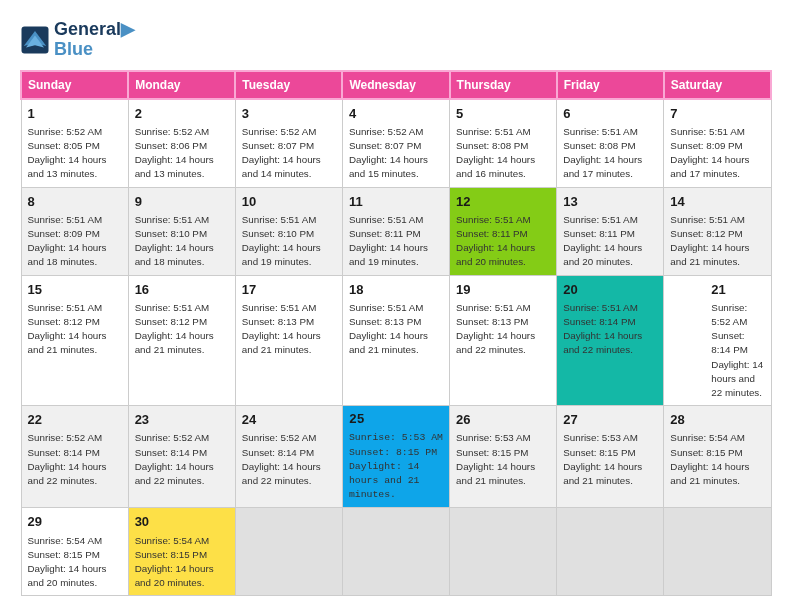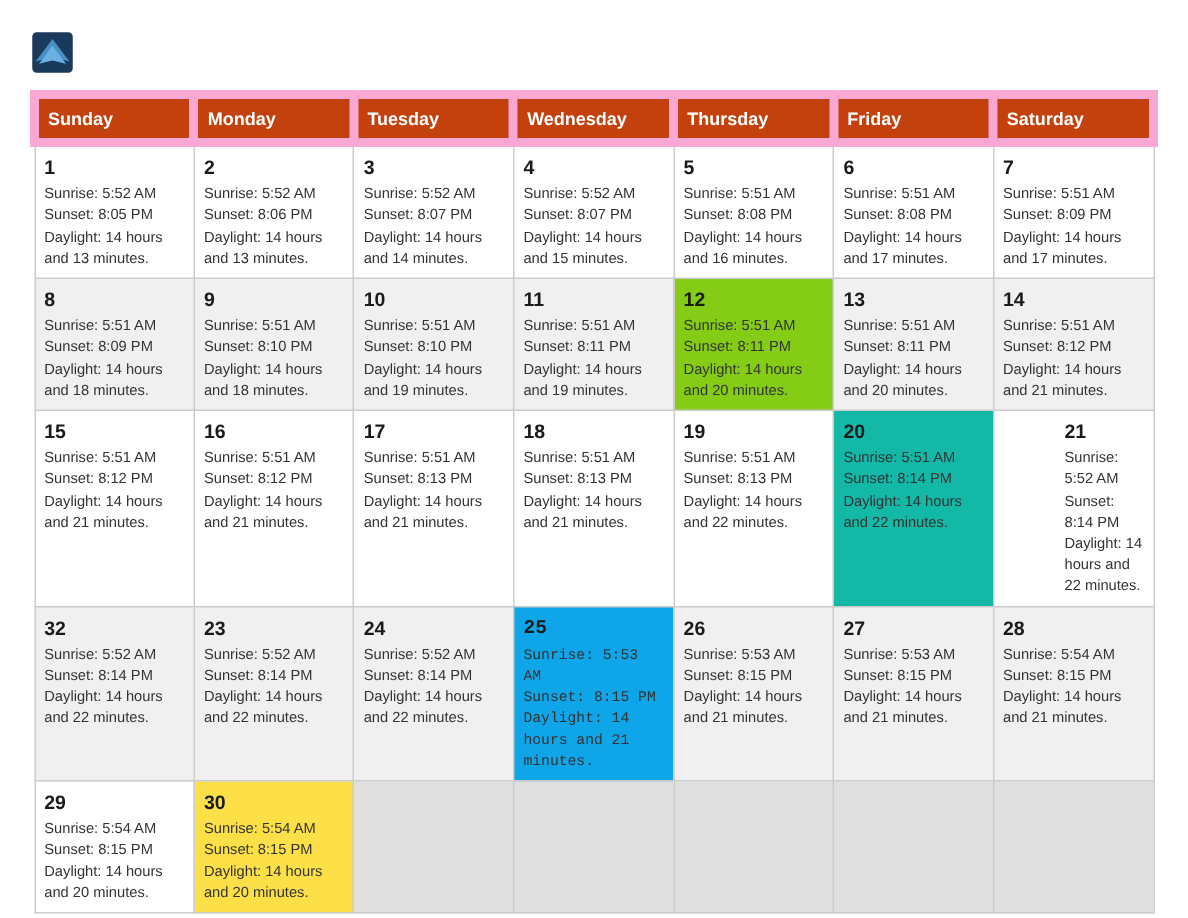--- a/index.html
+++ b/index.html
@@ -45,27 +45,27 @@
     .subtitle {
       font-size: 14px;
       color: #555;
     }
     .calendar {
       width: 100%;
       border-collapse: collapse;
       font-size: 10.5px;
     }
     .calendar th {
-      background-color: #c2410c;
+      background-color: #ec4899;
       color: #fff;
       text-align: left;
       padding: 6px 6px;
       font-size: 12px;
       font-weight: bold;
-      border: 6px solid #f9a8d4;
+      border: 2px solid #f9a8d4;
     }
     .calendar td {
       vertical-align: top;
       padding: 5px 6px;
       border: 1px solid #ccc;
       width: 107px;
       min-height: 80px;
       background: #fff;
       color: #333;
       line-height: 1.4;
@@ -101,20 +101,24 @@
 </head>
 <body>
 
 <div class="header">
   <div class="logo">
     <svg class="logo-icon" viewBox="0 0 40 40">
       <rect x="2" y="2" width="36" height="36" rx="4" fill="#1a3a5c"></rect>
       <polygon points="20,8 35,28 20,24 5,28" fill="#4a90c4"></polygon>
       <polygon points="20,14 32,30 20,27 8,30" fill="#6ab0e0"></polygon>
     </svg>
+    <div class="logo-text">
+      <div>General<span>▶</span></div>
+      <div style="color:#4a90c4;">Blue</div>
+    </div>
   </div>
   <div class="title-block">
     <div class="month-title"></div>
     <div class="subtitle"></div>
   </div>
 </div>
 
 <table class="calendar">
   <thead>
     <tr>
@@ -213,21 +217,21 @@
           <span class="day-num">20</span>
           <div class="day-info">Sunrise: 5:51 AM<br>Sunset: 8:14 PM<br>Daylight: 14 hours and 22 minutes.</div>
         </td>
         <td style="background: rgb(255, 255, 255); padding-left: 47px;">
           <span class="day-num">21</span>
           <div class="day-info">Sunrise: 5:52 AM<br>Sunset: 8:14 PM<br>Daylight: 14 hours and 22 minutes.</div>
         </td>
       </tr>
       <tr>
         <td style="background: rgb(240, 240, 240);">
-          <span class="day-num">32</span>
+          <span class="day-num">22</span>
           <div class="day-info">Sunrise: 5:52 AM<br>Sunset: 8:14 PM<br>Daylight: 14 hours and 22 minutes.</div>
         </td>
         <td style="background: rgb(240, 240, 240);">
           <span class="day-num">23</span>
           <div class="day-info">Sunrise: 5:52 AM<br>Sunset: 8:14 PM<br>Daylight: 14 hours and 22 minutes.</div>
         </td>
         <td style="background: rgb(240, 240, 240);">
           <span class="day-num">24</span>
           <div class="day-info">Sunrise: 5:52 AM<br>Sunset: 8:14 PM<br>Daylight: 14 hours and 22 minutes.</div>
         </td>

